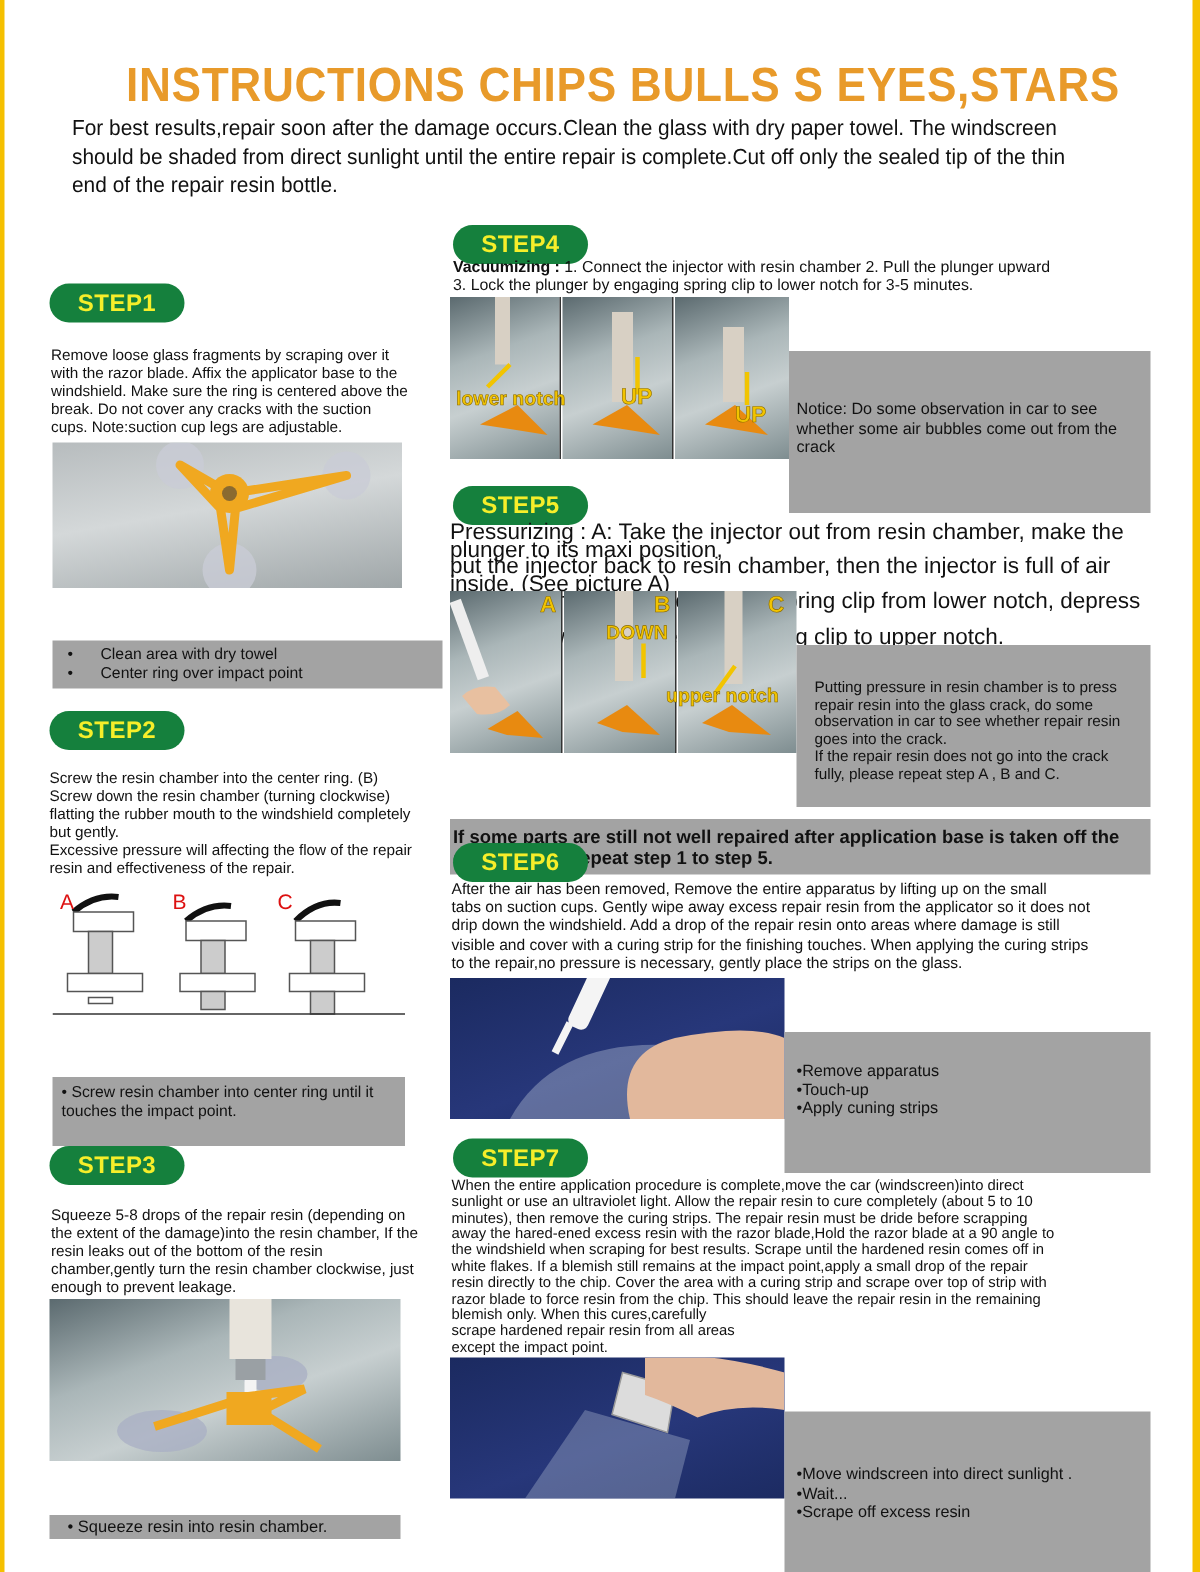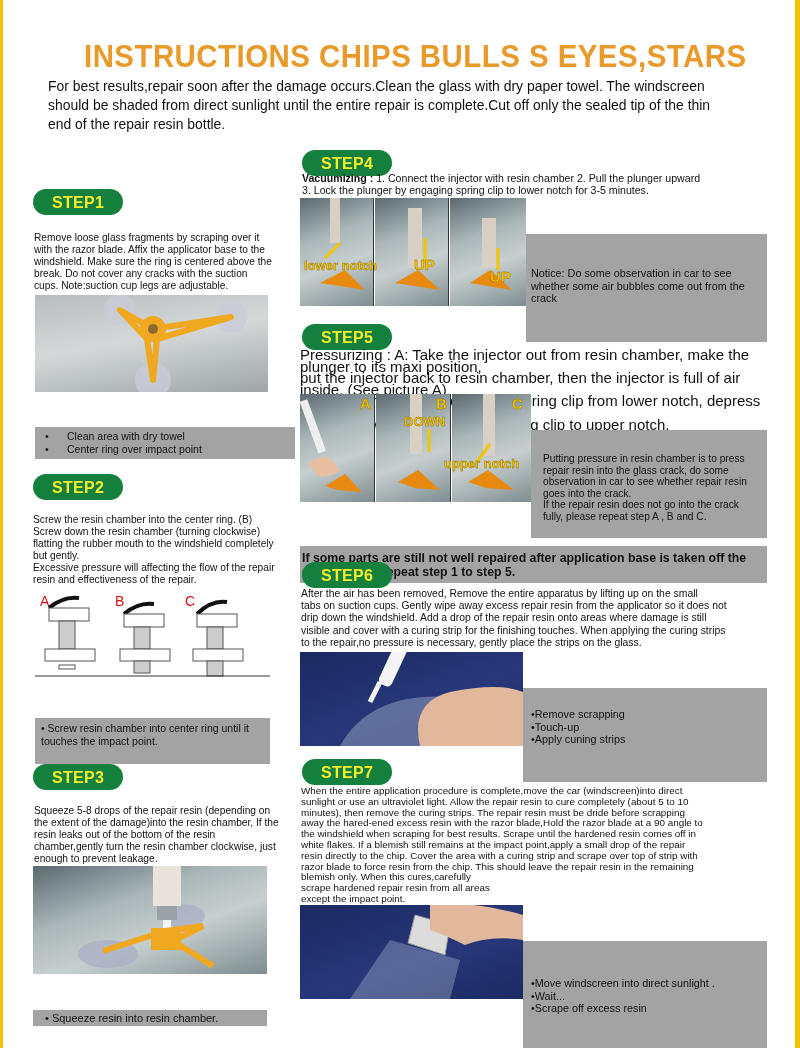--- a/index.html
+++ b/index.html
@@ -188,21 +188,21 @@
   <div class="photo navy" style="left:300px;top:652px;width:223px;height:94px;">
     <svg width="223" height="94" viewBox="0 0 223 94">
       <path d="M40 94 Q70 40 150 45 L160 94 Z" fill="#b8c4d8" opacity="0.4"></path>
       <path d="M120 94 Q110 50 150 40 Q200 30 223 40 L223 94 Z" fill="#e2b89c"></path>
       <rect x="85" y="-10" width="14" height="45" rx="5" fill="#f4f4f4" transform="rotate(25 92 15)"></rect>
       <path d="M80 30 l-10 20" stroke="#f4f4f4" stroke-width="5"></path>
     </svg>
   </div>
   <div class="ybox" style="left:523px;top:652px;width:244px;height:94px;padding:20px 0 0 8px;font-size:10.8px;line-height:12.5px;">
     <ul>
-      <li>•Remove scrapping</li>
+      <li>•Remove apparatus</li>
       <li>•Touch-up</li>
       <li>•Apply cuning strips</li>
     </ul>
   </div>
 </section>
 
 <section>
   <div class="pill" style="left:302px;top:759px;">STEP7</div>
   <p class="text-r" style="left:301px;top:786px;width:480px;font-size:9.9px;line-height:10.8px;">When the entire application procedure is complete,move the car (windscreen)into direct
 sunlight or use an ultraviolet light. Allow the repair resin to cure completely (about 5 to 10

